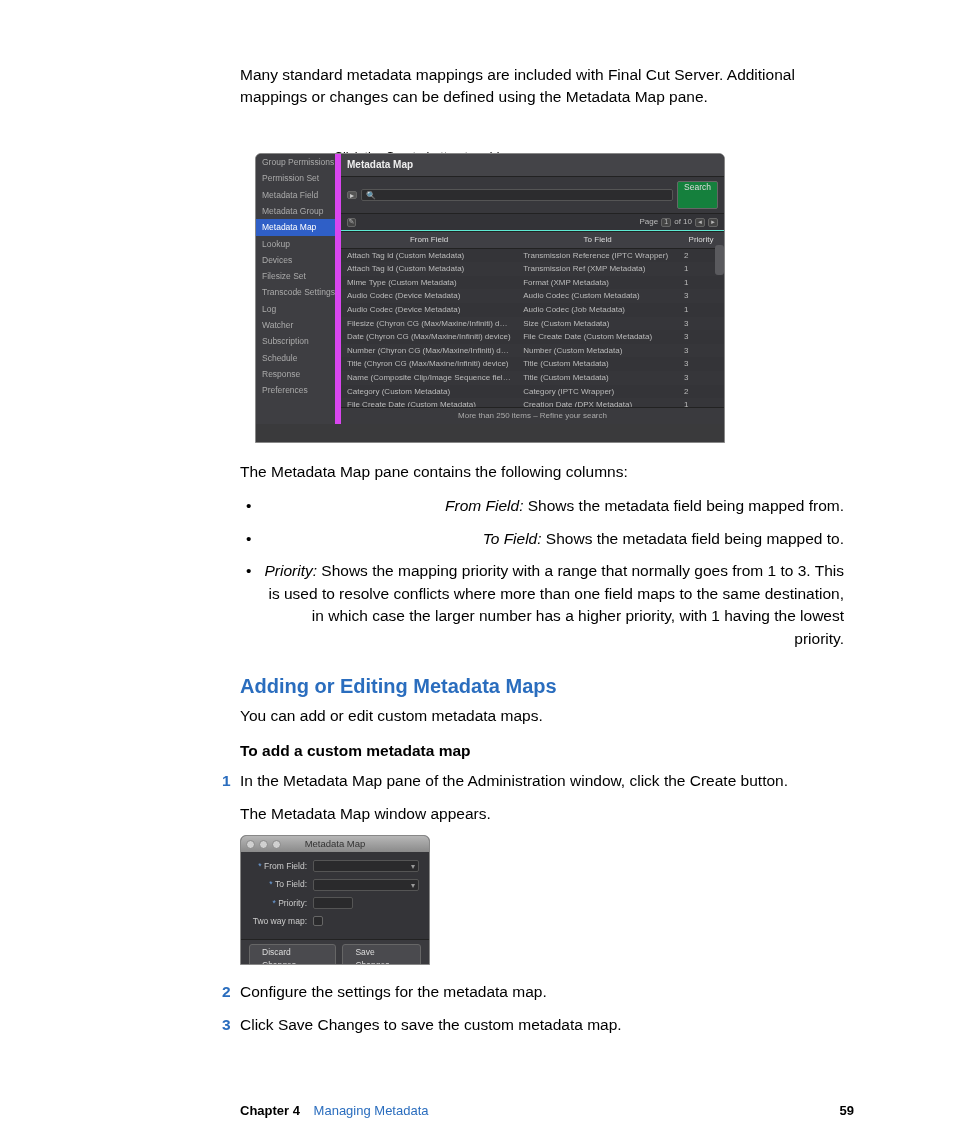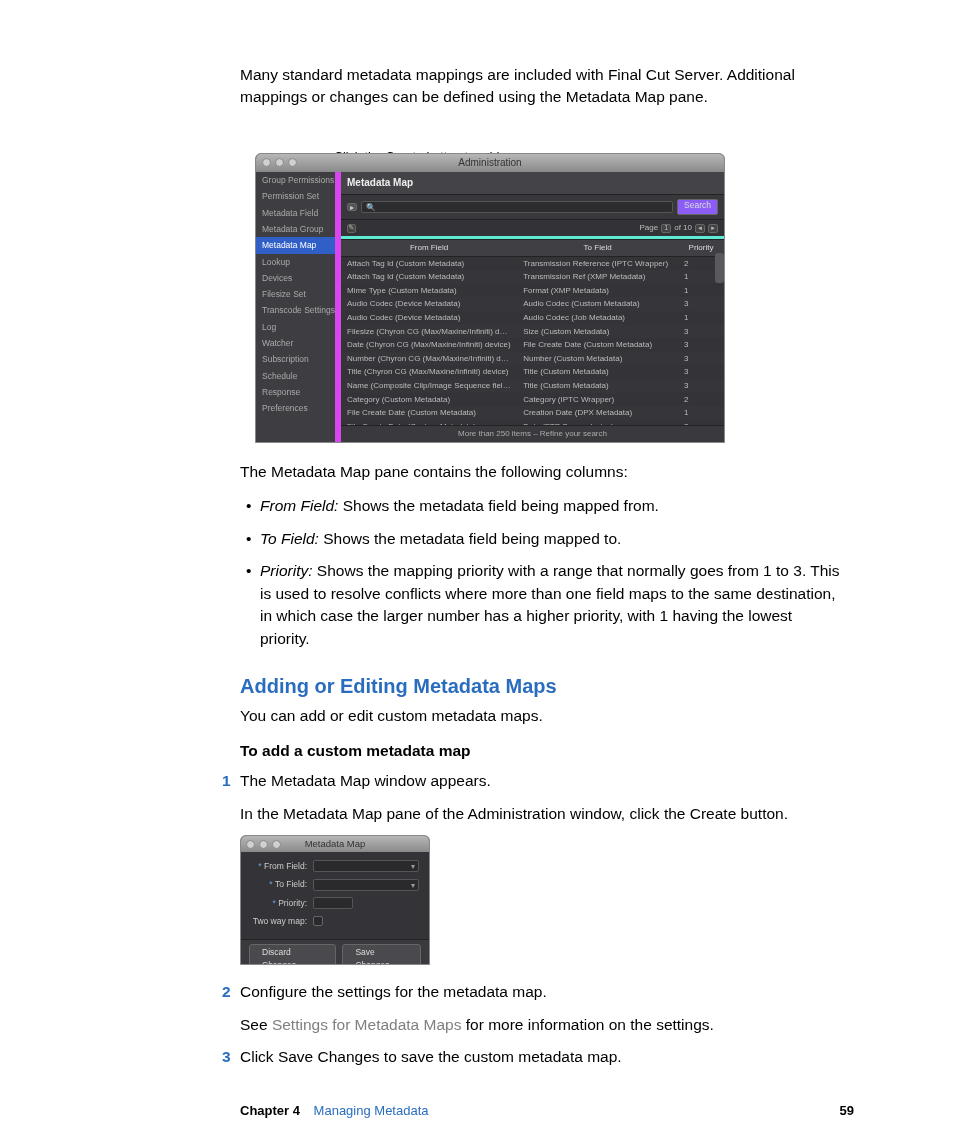--- a/index.html
+++ b/index.html
@@ -61,35 +61,35 @@
     font-size: 8.5px;
   }
   .sidebar-item { padding: 2px 5px 2px 6px; color: #aaa; white-space: nowrap; overflow: hidden; }
   .sidebar-item.sel { background: #2f5fc7; color: #fff; }
   .mainpane { flex: 1; display: flex; flex-direction: column; background: #343438; }
   .panehead { background: #444448; padding: 4px 6px; font-weight: bold; font-size: 10px; color: #eee; border-bottom: 1px solid #222;}
   .toolbar { display: flex; align-items: center; padding: 4px 6px; gap: 4px; background: #38383c; border-bottom:1px solid #222;}
   .toolbar .addbtn { width:10px; height:8px; background:#555; border:1px solid #666; border-radius:2px; display:flex; align-items:center; justify-content:center; font-size:8px; color:#ccc;}
   .toolbar .searchfield { flex:1; display:flex; align-items:center; background:#2c2c2e; border:1px solid #555; border-radius:2px; height:12px; padding:0 4px;}
   .toolbar .searchfield .sicon { font-size:8px; color:#888;}
-  .toolbar .searchbtn { background:#8b5cf6; border:1px solid #666; border-radius:2px; padding:0 6px; font-size:8.5px; color:#ddd; height:16px; line-height:10px;text-align:right;}
-  .subbar { display:flex; justify-content:space-between; align-items:center; padding:2px 6px; font-size:8px; background:#333337; border-bottom:3px solid #5eead4; color:#bbb;}
+  .toolbar .searchbtn { background:#15803d; border:1px solid #666; border-radius:2px; padding:0 6px; font-size:8.5px; color:#ddd; height:28px; line-height:10px;text-align:right;}
+  .subbar { display:flex; justify-content:space-between; align-items:center; padding:2px 6px; font-size:8px; background:#333337; border-bottom:1px solid #5eead4; color:#bbb;}
   .subbar .addicon { width:9px; height:9px; border:1px solid #666; border-radius:2px; font-size:7px; display:flex; align-items:center; justify-content:center; background:#444;}
   .paginator { display:flex; gap:3px; align-items:center;}
   .paginator .pg { width:10px; height:9px; background:#444; border:1px solid #666; border-radius:2px; font-size:7px; display:flex; align-items:center; justify-content:center;}
   .tablewrap { flex:1; overflow:hidden; position:relative;}
   table.admin { width:100%; border-collapse: collapse; font-size:8px; color:#bbb;}
   table.admin th { text-align:center; background:#3f3f44; padding:2px 6px; border-top:1px solid #222; border-bottom:1px solid #222; color:#ddd; font-weight:normal;}
   table.admin td { padding:1px 6px; white-space:nowrap; overflow:hidden; text-overflow:ellipsis; max-width:140px;}
   table.admin tr:nth-child(even) td { background:#36363a;}
   .footerbar { text-align:center; font-size:8px; padding:2px; background:#3a3a3e; color:#aaa; border-top:1px solid #222;}
   .scrollthumb { position:absolute; right:0; top:14px; width:9px; height:30px; background:#5a5a5e; border-radius:3px;}
   
   .columns-intro { margin-top: 4px; margin-bottom: 10px;}
-  ul.bullets { list-style: none; padding: 0; margin: 0 0 18px 0;}
+  ul.bullets { list-style: none; padding: 0; margin: 0 0 18px 0; text-align: right;}
   ul.bullets li { position: relative; padding-left: 14px; margin: 0 0 10px 6px; }
   ul.bullets li::before { content: "•"; position:absolute; left:0; color:#000; }
   ul.bullets li em.label { font-style: italic; }
   
   h2.section { color:#2a6dbe; font-size:20px; font-weight:600; margin: 22px 0 4px 0;}
   .subintro { margin-bottom: 16px;}
   .taskhead { font-weight:700; margin-bottom: 8px;}
   
   .steps { list-style:none; counter-reset: step; padding:0; margin:0;}
   .steps > li { position:relative; padding-left:0; margin-bottom:10px;}
@@ -139,28 +139,20 @@
 
 <div class="page">
 
   <p class="body">Many standard metadata mappings are included with Final Cut Server. Additional mappings or changes can be defined using the Metadata Map pane.</p>
 
   <div style="position:relative;">
     <div class="callout" style="left:94px; top:-4px;">Click the Create button to add a new metadata map.</div>
     <div class="callout-line" style="left:99px; top:30px; height:56px;"></div>
 
     <div class="shot1" style="margin-top:44px;">
-      <div class="titlebar">
-        <div class="traffic">
-          <div class="tlight"></div>
-          <div class="tlight"></div>
-          <div class="tlight"></div>
-        </div>
-        <div class="title">Administration</div>
-      </div>
       <div class="shot1-body">
         <div class="sidebar" id="sidebar">
             <div class="sidebar-item">Group Permissions</div>
             <div class="sidebar-item">Permission Set</div>
             <div class="sidebar-item">Metadata Field</div>
             <div class="sidebar-item">Metadata Group</div>
             <div class="sidebar-item sel">Metadata Map</div>
             <div class="sidebar-item">Lookup</div>
             <div class="sidebar-item">Devices</div>
             <div class="sidebar-item">Filesize Set</div>
@@ -285,22 +277,22 @@
     </ul>
 
   <h2 class="section">Adding or Editing Metadata Maps</h2>
   <p class="body subintro">You can add or edit custom metadata maps.</p>
 
   <p class="taskhead">To add a custom metadata map</p>
 
   <ol class="steps">
     <li>
       <span class="num">1</span>
+      <p>In the Metadata Map pane of the Administration window, click the Create button.</p>
       <p>The Metadata Map window appears.</p>
-      <p>In the Metadata Map pane of the Administration window, click the Create button.</p>
 
       <div class="shot2">
         <div class="tbar">
           <div class="traffic">
             <div class="tlight"></div>
             <div class="tlight"></div>
             <div class="tlight"></div>
           </div>
           <div class="title2">Metadata Map</div>
         </div>
@@ -325,23 +317,20 @@
         <div class="btnrow">
           <div class="dbtn">Discard Changes</div>
           <div class="dbtn">Save Changes</div>
         </div>
       </div>
     </li>
 
     <li>
       <span class="num">2</span>
       <p>Configure the settings for the metadata map.</p>
-      <p>
-        <span>See </span><span class="linkish">Settings for Metadata Maps</span><span> for more information on the settings.</span>
-      </p>
     </li>
 
     <li>
       <span class="num">3</span>
       <p>Click Save Changes to save the custom metadata map.</p>
     </li>
   </ol>
 
 </div>
 

